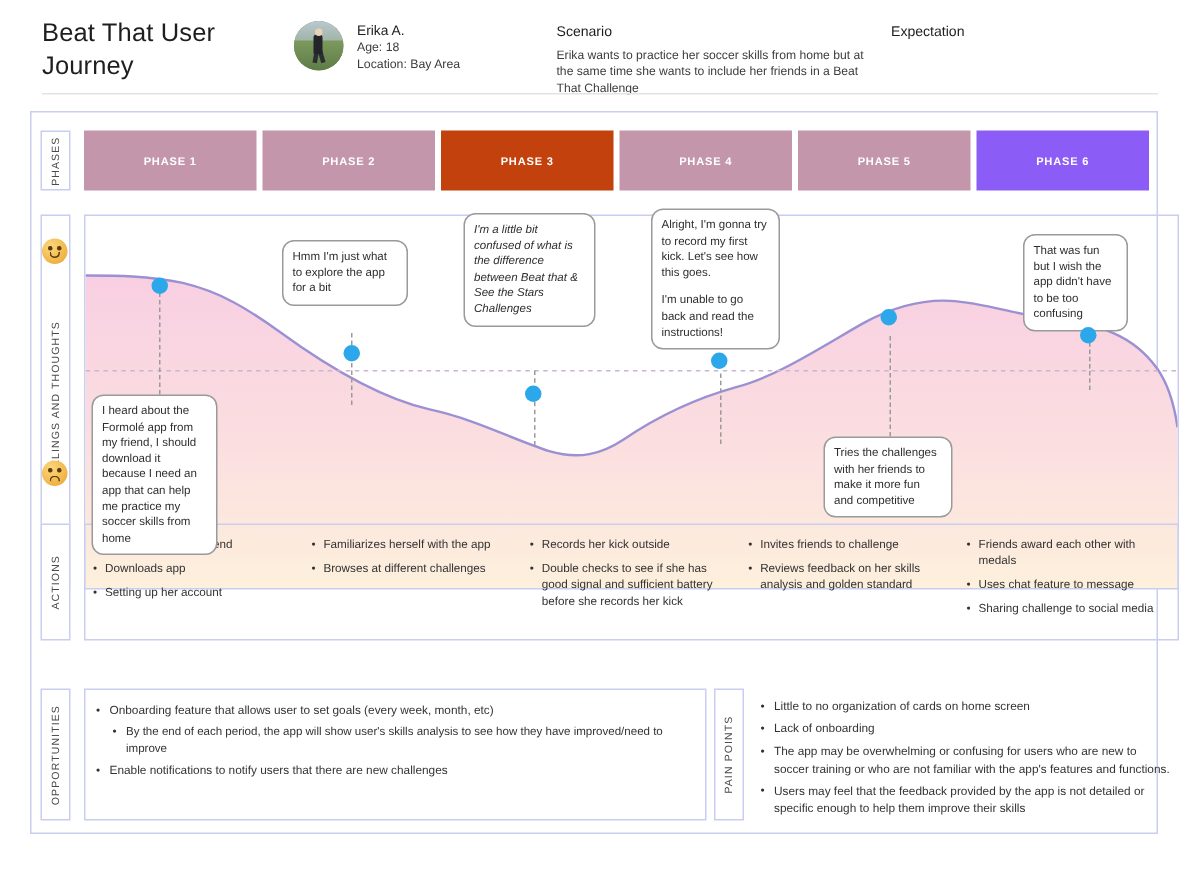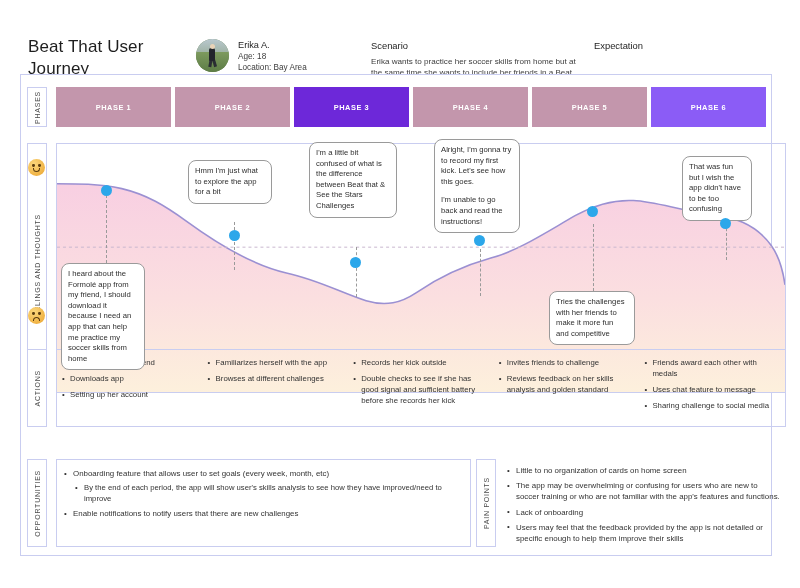--- a/index.html
+++ b/index.html
@@ -7,21 +7,21 @@
   html, body {
     width: 800px; height: 588px;
     background: #ffffff;
     font-family: "Liberation Sans", sans-serif;
     color: #2b2b2b;
     overflow: hidden;
   }
   .page { position: relative; width: 800px; height: 588px; }
 
   
-  .header { position: absolute; left: 0; top: 0; width: 792px; height: 63px; margin-top: 25px; }
+  .header { position: absolute; left: 0; top: 0; width: 792px; height: 63px; }
   .title {
     position: absolute; left: 28px; top: 11px; width: 160px;
     font-size: 17px; line-height: 22px; font-weight: 400; color: #1e1e1e;
     letter-spacing: 0.1px;
   }
   .persona { position: absolute; left: 196px; top: 14px; display: flex; gap: 9px; }
   .avatar {
     width: 33px; height: 33px; border-radius: 50%;
     overflow: hidden; position: relative; flex: none;
     background: #6f8a5a;
@@ -251,21 +251,21 @@
       <b></b>
     </div>
 
     <div class="phases">
       <div class="phase" style="background: rgb(195, 150, 172);">
           <span>PHASE 1</span>
         </div>
       <div class="phase" style="background: rgb(195, 150, 172);">
           <span>PHASE 2</span>
         </div>
-      <div class="phase" style="background: #6d28d9;">
+      <div class="phase" style="background: #c2410c;">
           <span>PHASE 3</span>
         </div>
       <div class="phase" style="background: rgb(195, 150, 172);">
           <span>PHASE 4</span>
         </div>
       <div class="phase" style="background: rgb(195, 150, 172);">
           <span>PHASE 5</span>
         </div>
       <div class="phase" style="background: #8b5cf6;">
           <span>PHASE 6</span>
@@ -308,21 +308,21 @@
       <div class="dot" style="left: 663px; top: 74px; background: rgb(44, 167, 234);"></div>
 
       <div class="bubble" style="left:4px; top:119px; width:84px;">
         <p>I heard about the Formolé app from my friend, I should download it because I need an app that can help me practice my soccer skills from home</p>
       </div>
 
       <div class="bubble" style="left:131px; top:16px; width:84px;">
         <p>Hmm I'm just what to explore the app for a bit</p>
       </div>
 
-      <div class="bubble" style="left:252px; top:-2px; width:88px;">
+      <div class="bubble" style="left:252px; top:-2px; width:88px;font-style:italic;">
         <p>I'm a little bit confused of what is the difference between Beat that &amp; See the Stars Challenges</p>
       </div>
 
       <div class="bubble" style="left:377px; top:-5px; width:86px;">
         <p>Alright, I'm gonna try to record my first kick. Let's see how this goes.</p>
         <p>I'm unable to go back and read the instructions!</p>
       </div>
 
       <div class="bubble" style="left:492px; top:147px; width:86px;">
         <p>Tries the challenges with her friends to make it more fun and competitive</p>
@@ -379,20 +379,20 @@
         <li>Enable notifications to notify users that there are new challenges</li>
       </ul>
     </div>
 
     <div class="rail-pain">
       <span>PAIN POINTS</span>
     </div>
     <div class="pains">
       <ul>
         <li>Little to no organization of cards on home screen</li>
+        <li>Lack of onboarding</li>
         <li>The app may be overwhelming or confusing for users who are new to soccer training or who are not familiar with the app's features and functions.</li>
-        <li>Lack of onboarding</li>
         <li>Users may feel that the feedback provided by the app is not detailed or specific enough to help them improve their skills</li>
       </ul>
     </div>
 
   </div>
 </div>
 
 </body></html>

